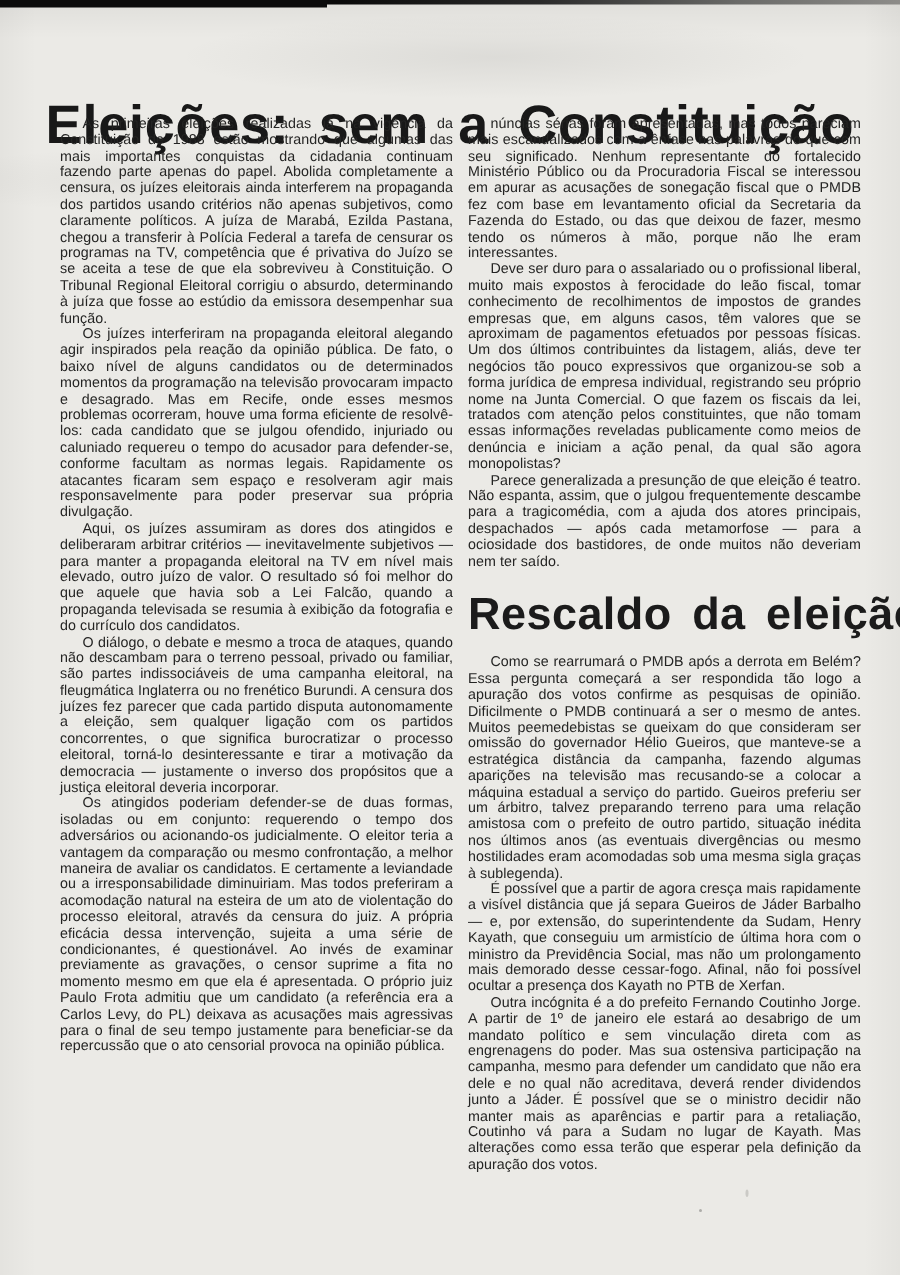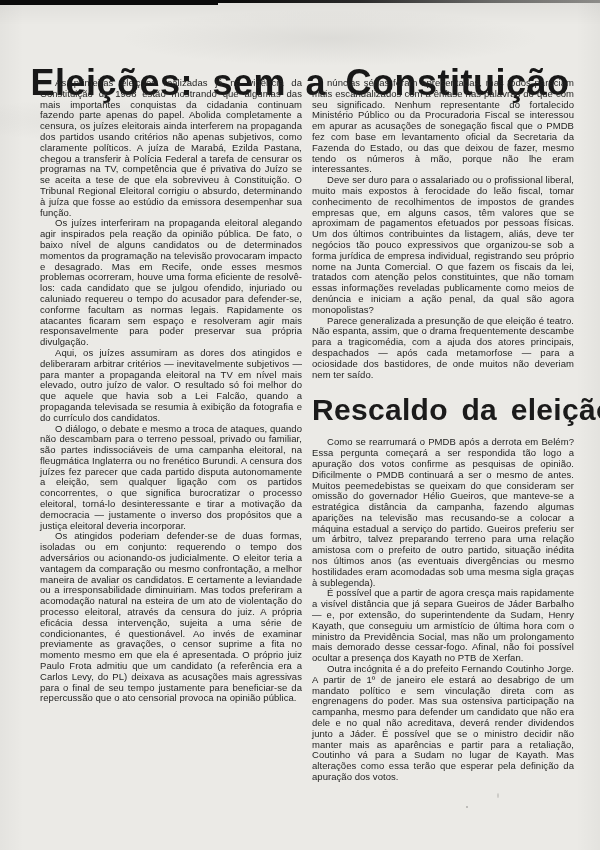--- a/index.html
+++ b/index.html
@@ -93,21 +93,21 @@
         <p>Os juízes interferiram na propaganda eleitoral alegando agir inspirados pela reação da opinião pública. De fato, o baixo nível de alguns candidatos ou de determinados momentos da programação na televisão provocaram impacto e desagrado. Mas em Recife, onde esses mesmos problemas ocorreram, houve uma forma eficiente de resolvê-los: cada candidato que se julgou ofendido, injuriado ou caluniado requereu o tempo do acusador para defender-se, conforme facultam as normas legais. Rapidamente os atacantes ficaram sem espaço e resolveram agir mais responsavelmente para poder preservar sua própria divulgação.</p>
         <p>Aqui, os juízes assumiram as dores dos atingidos e deliberaram arbitrar critérios — inevitavelmente subjetivos — para manter a propaganda eleitoral na TV em nível mais elevado, outro juízo de valor. O resultado só foi melhor do que aquele que havia sob a Lei Falcão, quando a propaganda televisada se resumia à exibição da fotografia e do currículo dos candidatos.</p>
         <p>O diálogo, o debate e mesmo a troca de ataques, quando não descambam para o terreno pessoal, privado ou familiar, são partes indissociáveis de uma campanha eleitoral, na fleugmática Inglaterra ou no frenético Burundi. A censura dos juízes fez parecer que cada partido disputa autonomamente a eleição, sem qualquer ligação com os partidos concorrentes, o que significa burocratizar o processo eleitoral, torná-lo desinteressante e tirar a motivação da democracia — justamente o inverso dos propósitos que a justiça eleitoral deveria incorporar.</p>
         <p>Os atingidos poderiam defender-se de duas formas, isoladas ou em conjunto: requerendo o tempo dos adversários ou acionando-os judicialmente. O eleitor teria a vantagem da comparação ou mesmo confrontação, a melhor maneira de avaliar os candidatos. E certamente a leviandade ou a irresponsabilidade diminuiriam. Mas todos preferiram a acomodação natural na esteira de um ato de violentação do processo eleitoral, através da censura do juiz. A própria eficácia dessa intervenção, sujeita a uma série de condicionantes, é questionável. Ao invés de examinar previamente as gravações, o censor suprime a fita no momento mesmo em que ela é apresentada. O próprio juiz Paulo Frota admitiu que um candidato (a referência era a Carlos Levy, do PL) deixava as acusações mais agressivas para o final de seu tempo justamente para beneficiar-se da repercussão que o ato censorial provoca na opinião pública.</p>
       </div>
 
     <div class="col">
       <div>
           <p>núncias sérias foram apresentadas, mas todos pareciam mais escandalizados com a ênfase nas palavras do que com seu significado. Nenhum representante do fortalecido Ministério Público ou da Procuradoria Fiscal se interessou em apurar as acusações de sonegação fiscal que o PMDB fez com base em levantamento oficial da Secretaria da Fazenda do Estado, ou das que deixou de fazer, mesmo tendo os números à mão, porque não lhe eram interessantes.</p>
           <p>Deve ser duro para o assalariado ou o profissional liberal, muito mais expostos à ferocidade do leão fiscal, tomar conhecimento de recolhimentos de impostos de grandes empresas que, em alguns casos, têm valores que se aproximam de pagamentos efetuados por pessoas físicas. Um dos últimos contribuintes da listagem, aliás, deve ter negócios tão pouco expressivos que organizou-se sob a forma jurídica de empresa individual, registrando seu próprio nome na Junta Comercial. O que fazem os fiscais da lei, tratados com atenção pelos constituintes, que não tomam essas informações reveladas publicamente como meios de denúncia e iniciam a ação penal, da qual são agora monopolistas?</p>
-          <p>Parece generalizada a presunção de que eleição é teatro. Não espanta, assim, que o drama frequentemente descambe para a tragicomédia, com a ajuda dos atores principais, despachados — após cada metamorfose — para a ociosidade dos bastidores, de onde muitos não deveriam nem ter saído.</p>
+          <p>Parece generalizada a presunção de que eleição é teatro. Não espanta, assim, que o julgou frequentemente descambe para a tragicomédia, com a ajuda dos atores principais, despachados — após cada metamorfose — para a ociosidade dos bastidores, de onde muitos não deveriam nem ter saído.</p>
         </div>
 
       <h2 class="section-title">Rescaldo da eleição</h2>
 
       <div>
           <p>Como se rearrumará o PMDB após a derrota em Belém? Essa pergunta começará a ser respondida tão logo a apuração dos votos confirme as pesquisas de opinião. Dificilmente o PMDB continuará a ser o mesmo de antes. Muitos peemedebistas se queixam do que consideram ser omissão do governador Hélio Gueiros, que manteve-se a estratégica distância da campanha, fazendo algumas aparições na televisão mas recusando-se a colocar a máquina estadual a serviço do partido. Gueiros preferiu ser um árbitro, talvez preparando terreno para uma relação amistosa com o prefeito de outro partido, situação inédita nos últimos anos (as eventuais divergências ou mesmo hostilidades eram acomodadas sob uma mesma sigla graças à sublegenda).</p>
           <p>É possível que a partir de agora cresça mais rapidamente a visível distância que já separa Gueiros de Jáder Barbalho — e, por extensão, do superintendente da Sudam, Henry Kayath, que conseguiu um armistício de última hora com o ministro da Previdência Social, mas não um prolongamento mais demorado desse cessar-fogo. Afinal, não foi possível ocultar a presença dos Kayath no PTB de Xerfan.</p>
           <p>Outra incógnita é a do prefeito Fernando Coutinho Jorge. A partir de 1º de janeiro ele estará ao desabrigo de um mandato político e sem vinculação direta com as engrenagens do poder. Mas sua ostensiva participação na campanha, mesmo para defender um candidato que não era dele e no qual não acreditava, deverá render dividendos junto a Jáder. É possível que se o ministro decidir não manter mais as aparências e partir para a retaliação, Coutinho vá para a Sudam no lugar de Kayath. Mas alterações como essa terão que esperar pela definição da apuração dos votos.</p>
         </div>
     </div>

